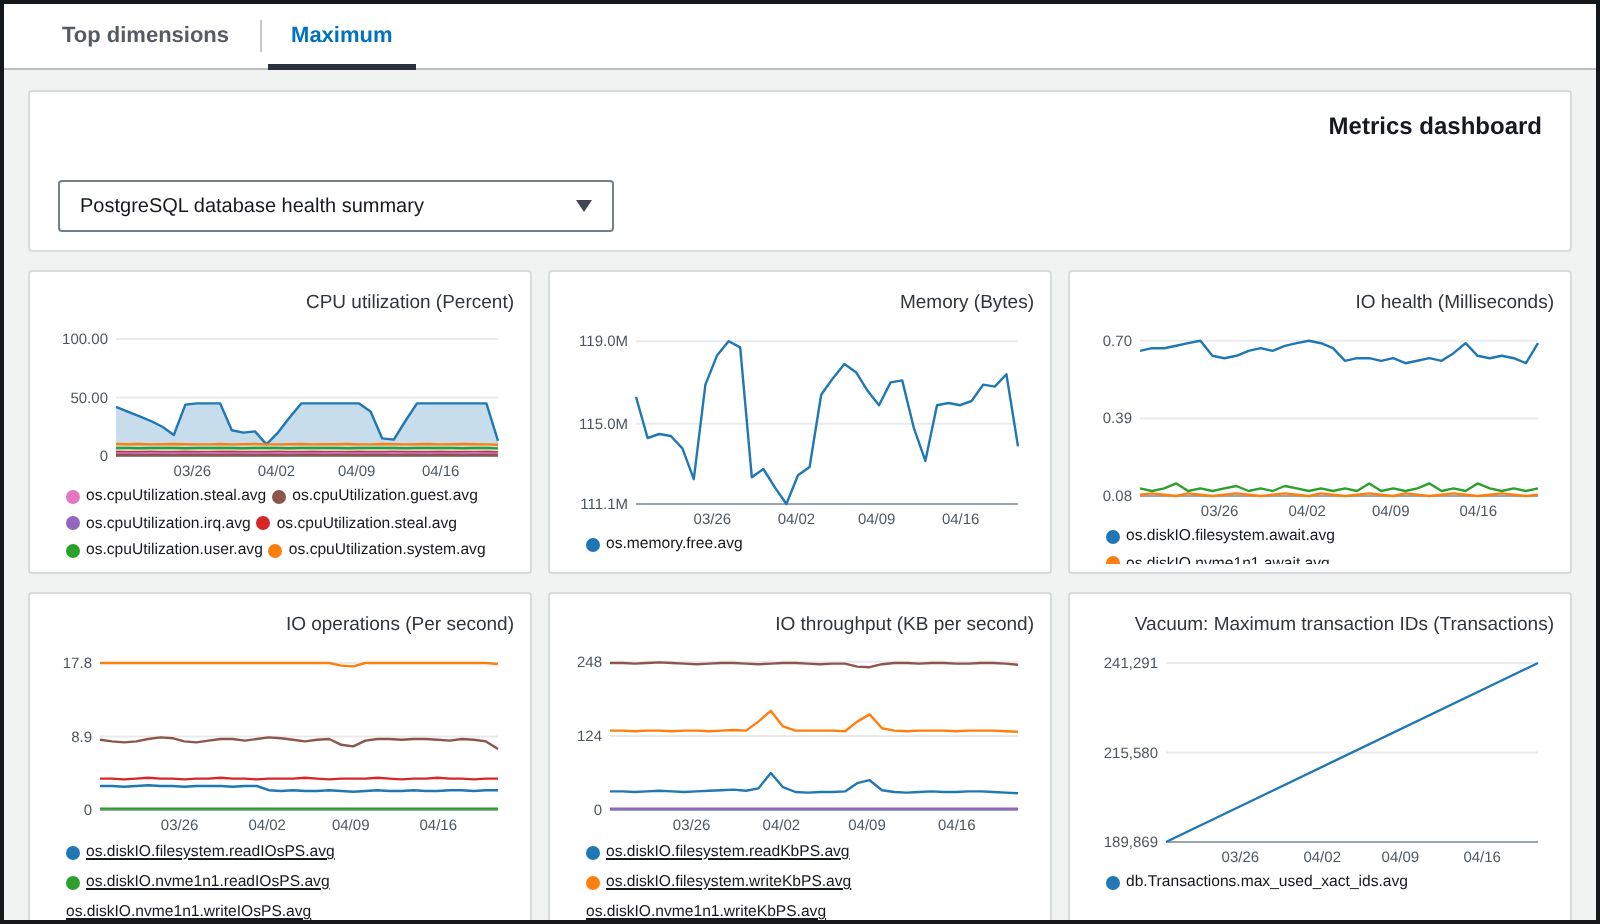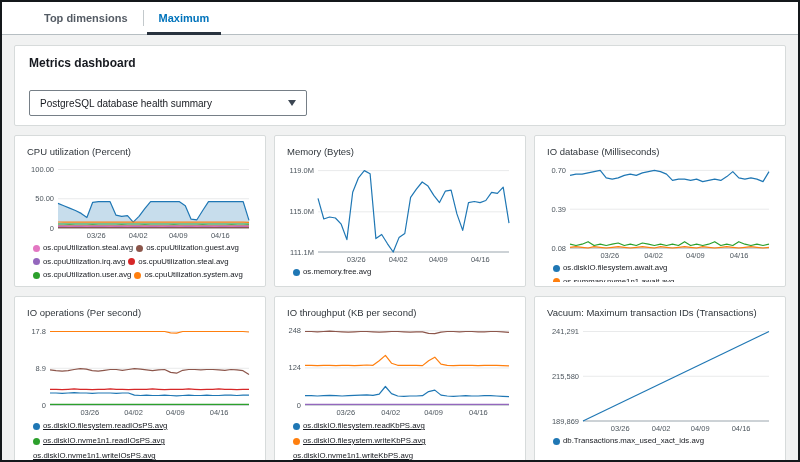--- a/index.html
+++ b/index.html
@@ -1,28 +1,28 @@
 <!DOCTYPE html>
 <html><head>
 <meta charset="utf-8">
 <style>
   html,body{margin:0;padding:0;}
   body{width:800px;height:462px;font-family:"Liberation Sans",sans-serif;background:#fff;}
   .frame{box-sizing:border-box;width:800px;height:462px;border:2px solid #14181b;background:#f1f2f2;
          display:flex;flex-direction:column;overflow:hidden;}
   
   .tabbar{flex:none;height:32px;background:#fff;border-bottom:1px solid #b6bec2;
-          display:flex;align-items:stretch;padding-left:27px;}
+          display:flex;align-items:stretch;padding-left:14px;}
   .tab{display:flex;align-items:center;padding:0 15px;font-size:11px;font-weight:bold;
        color:#545b64;position:relative;cursor:pointer;}
   .tab.active{color:#0073bb;}
   .tab.active::after{content:"";position:absolute;left:3px;right:3px;bottom:-1px;height:3px;background:#28323e;}
   .tabdiv{width:1px;background:#c3c9cc;margin:8px 0;}
   
-  .content{flex:1;padding:10px 12px;display:flex;flex-direction:column;gap:9px;overflow:hidden;}
+  .content{flex:1;padding:10px 12px;display:flex;flex-direction:column;gap:9px;overflow:hidden;text-align:right;}
   .card{background:#fff;border:1px solid #d7dbdb;border-radius:2px;}
   .dashcard{flex:none;padding:9px 14px 9px 14px;}
   .dashtitle{font-size:12px;font-weight:bold;color:#16191f;margin:1px 0 7px 0;}
   .select{box-sizing:border-box;width:278px;height:26px;border:1px solid #767f87;border-radius:2px;
           background:#fff;display:flex;align-items:center;justify-content:space-between;
           padding:0 10px;font-size:10px;color:#16191f;cursor:pointer;margin-top:20px;}
   .caret{width:0;height:0;border-left:4.5px solid transparent;border-right:4.5px solid transparent;
          border-top:6px solid #3d4753;margin-left:8px;}
   
   .grid{display:grid;grid-template-columns:1fr 1fr 1fr;grid-template-rows:152px 170px;gap:9px 8px;}
@@ -145,21 +145,21 @@
           <div class="legend">
               <span class="legend-item">
                 <span class="dot" style="background: rgb(31, 119, 180);"></span>
                 <span>os.memory.free.avg</span>
               </span>
             </div>
         </div>
       </div>
 
       <div class="card chart-card c2">
-        <div class="chart-title">IO database (Milliseconds)</div>
+        <div class="chart-title">IO health (Milliseconds)</div>
         <svg class="plot" viewBox="0 0 234 100">
             <line x1="27" y1="10.381679389312978" x2="226" y2="10.381679389312978" stroke="#e9eaeb" stroke-width="1"></line>
             <text x="23" y="12.881679389312978" text-anchor="end" class="tick">0.70</text>
             <line x1="27" y1="49.19083969465649" x2="226" y2="49.19083969465649" stroke="#e9eaeb" stroke-width="1"></line>
             <text x="23" y="51.69083969465649" text-anchor="end" class="tick">0.39</text>
             <line x1="27" y1="88" x2="226" y2="88" stroke="#9aa5ad" stroke-width="1"></line>
             <text x="23" y="90.5" text-anchor="end" class="tick">0.08</text>
             <text x="66.80000000000001" y="98" text-anchor="middle" class="tick">03/26</text>
             <text x="110.58" y="98" text-anchor="middle" class="tick">04/02</text>
             <text x="152.37" y="98" text-anchor="middle" class="tick">04/09</text>
@@ -169,21 +169,21 @@
             <polyline points="27.0,84.2 33.0,85.5 39.1,84.2 45.1,81.7 51.1,85.5 57.2,84.2 63.2,85.5 69.2,84.2 75.2,83.0 81.3,85.5 87.3,84.2 93.3,85.5 99.4,83.0 105.4,84.2 111.4,85.5 117.5,84.2 123.5,85.5 129.5,84.2 135.5,85.5 141.6,81.7 147.6,85.5 153.6,84.2 159.7,85.5 165.7,84.2 171.7,81.7 177.8,85.5 183.8,84.2 189.8,85.5 195.8,81.7 201.9,84.2 207.9,85.5 213.9,84.2 220.0,85.5 226.0,84.2" fill="none" stroke="#2ca02c" stroke-width="1.2" stroke-linejoin="round"></polyline>
           </svg>
         <div class="legendwrap">
           <div class="legend">
               <span class="legend-item">
                 <span class="dot" style="background: rgb(31, 119, 180);"></span>
                 <span>os.diskIO.filesystem.await.avg</span>
               </span>
               <span class="legend-item">
                 <span class="dot" style="background: rgb(255, 127, 14);"></span>
-                <span>os.summary.nvme1n1.await.avg</span>
+                <span>os.diskIO.nvme1n1.await.avg</span>
               </span>
             </div>
         </div>
       </div>
 
       <div class="card chart-card c3">
         <div class="chart-title">IO operations (Per second)</div>
         <svg class="plot" viewBox="0 0 234 96">
             <line x1="27" y1="10.53968253968253" x2="226" y2="10.53968253968253" stroke="#e9eaeb" stroke-width="1"></line>
             <text x="23" y="13.03968253968253" text-anchor="end" class="tick">17.8</text>

